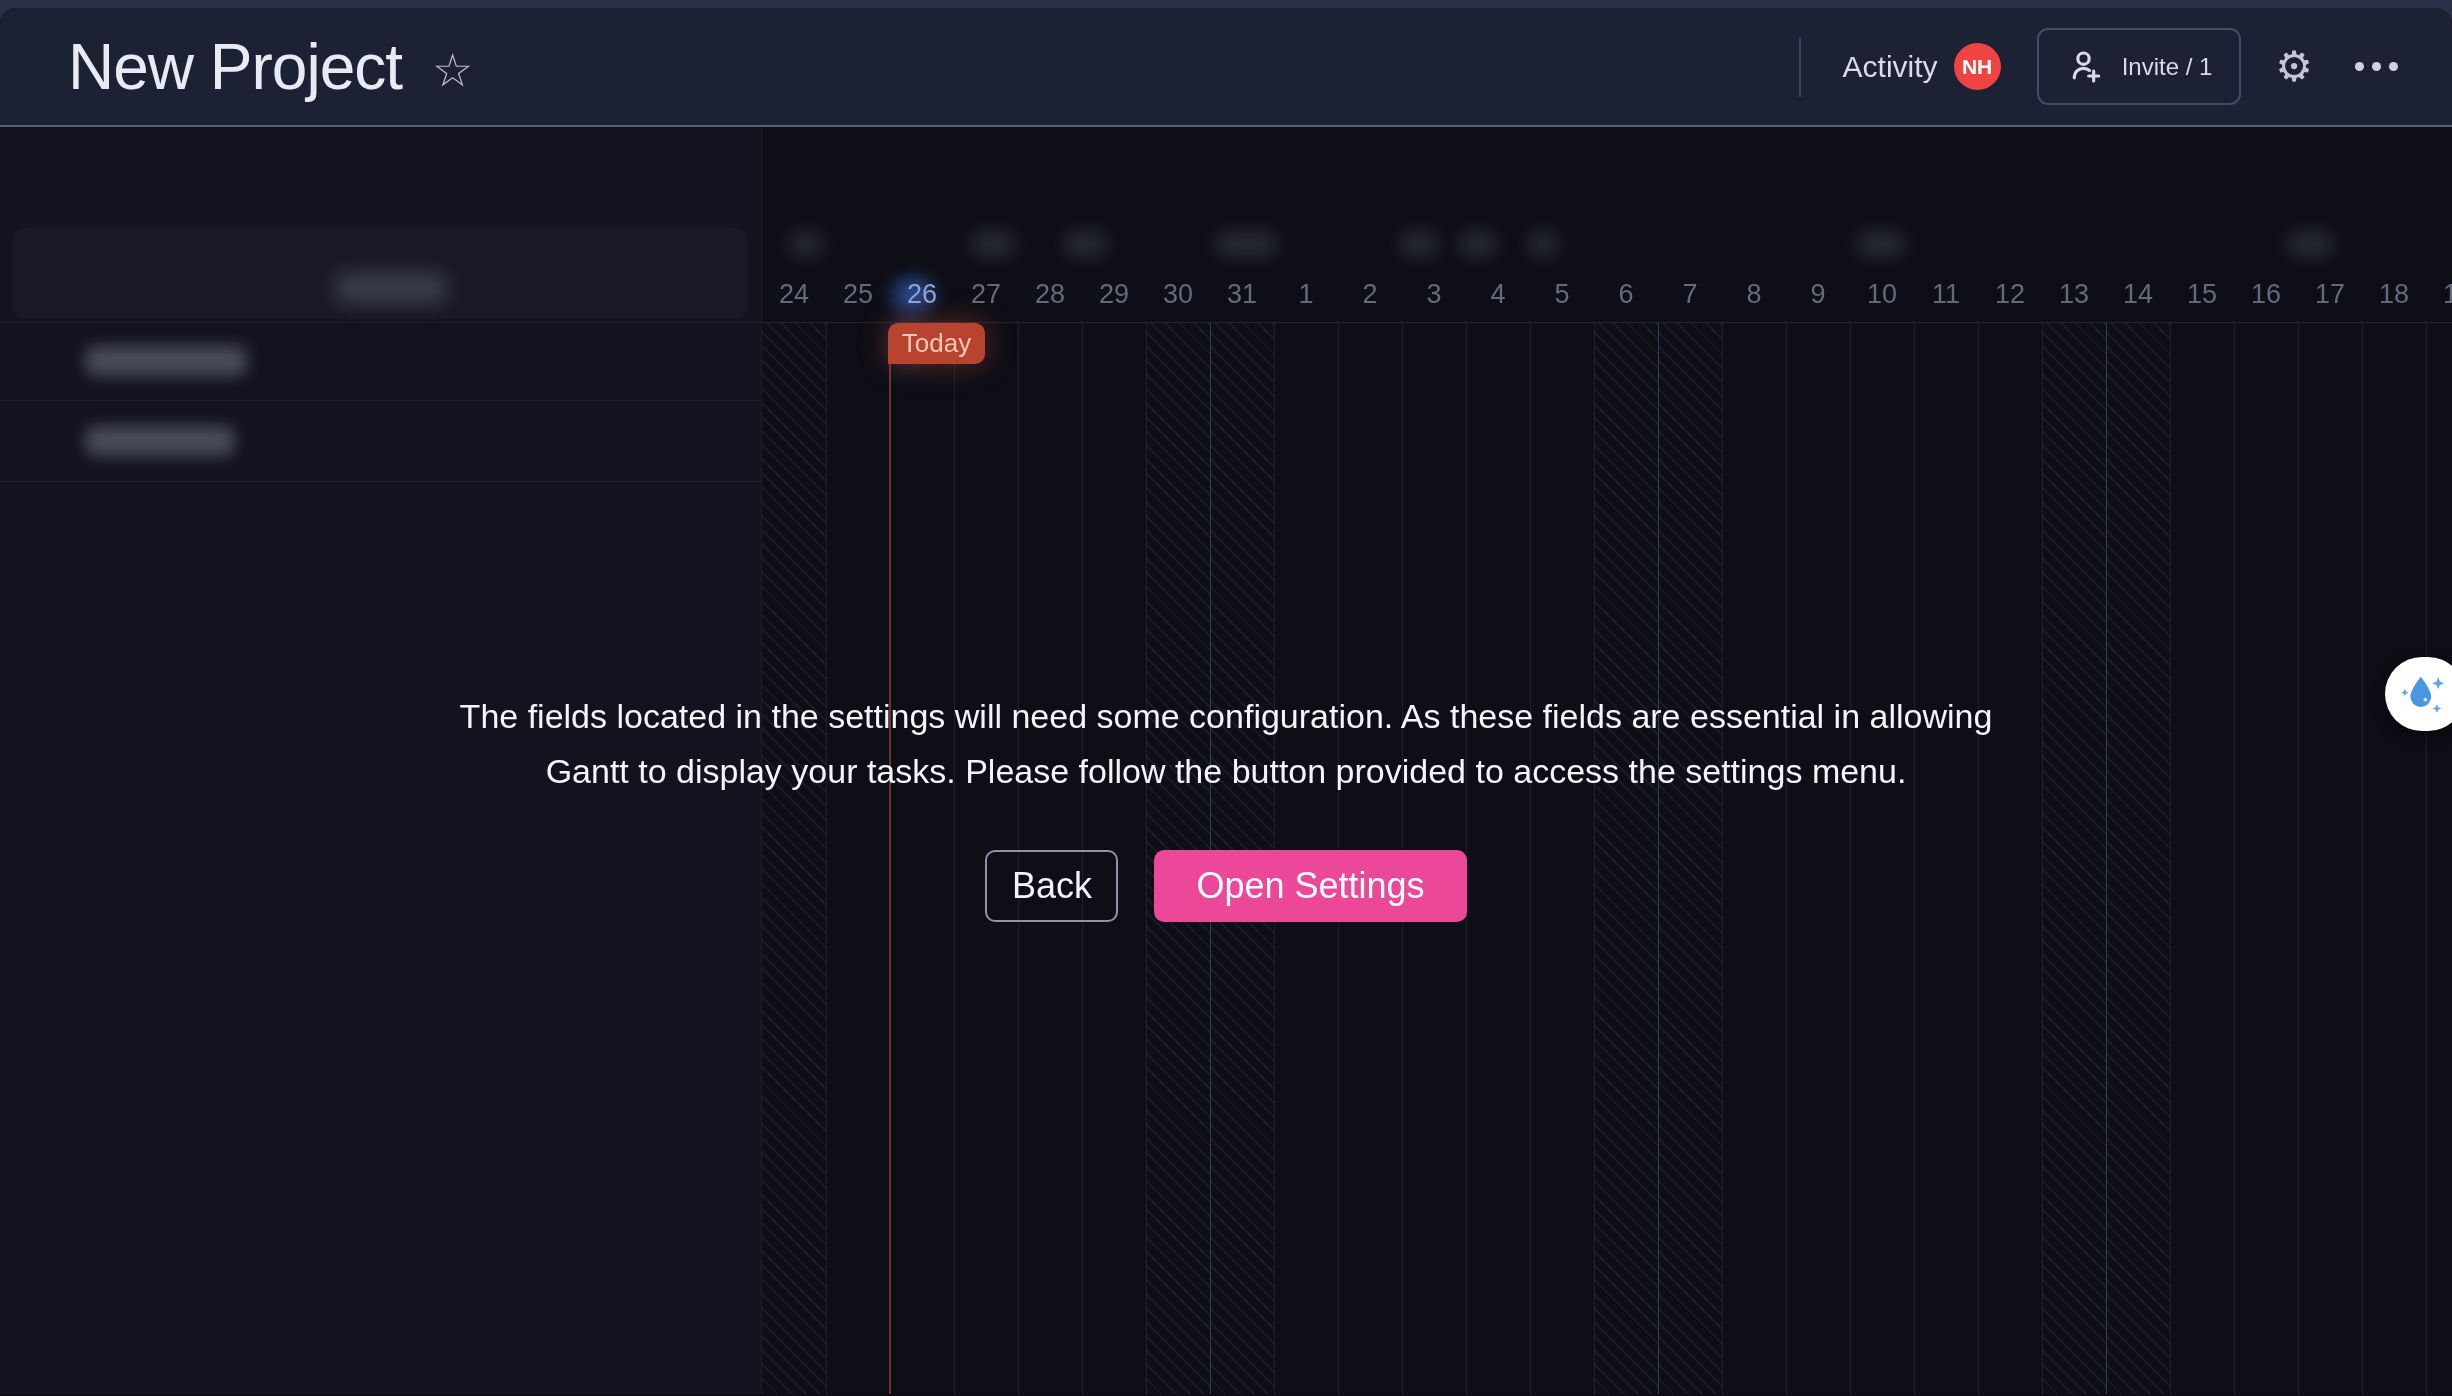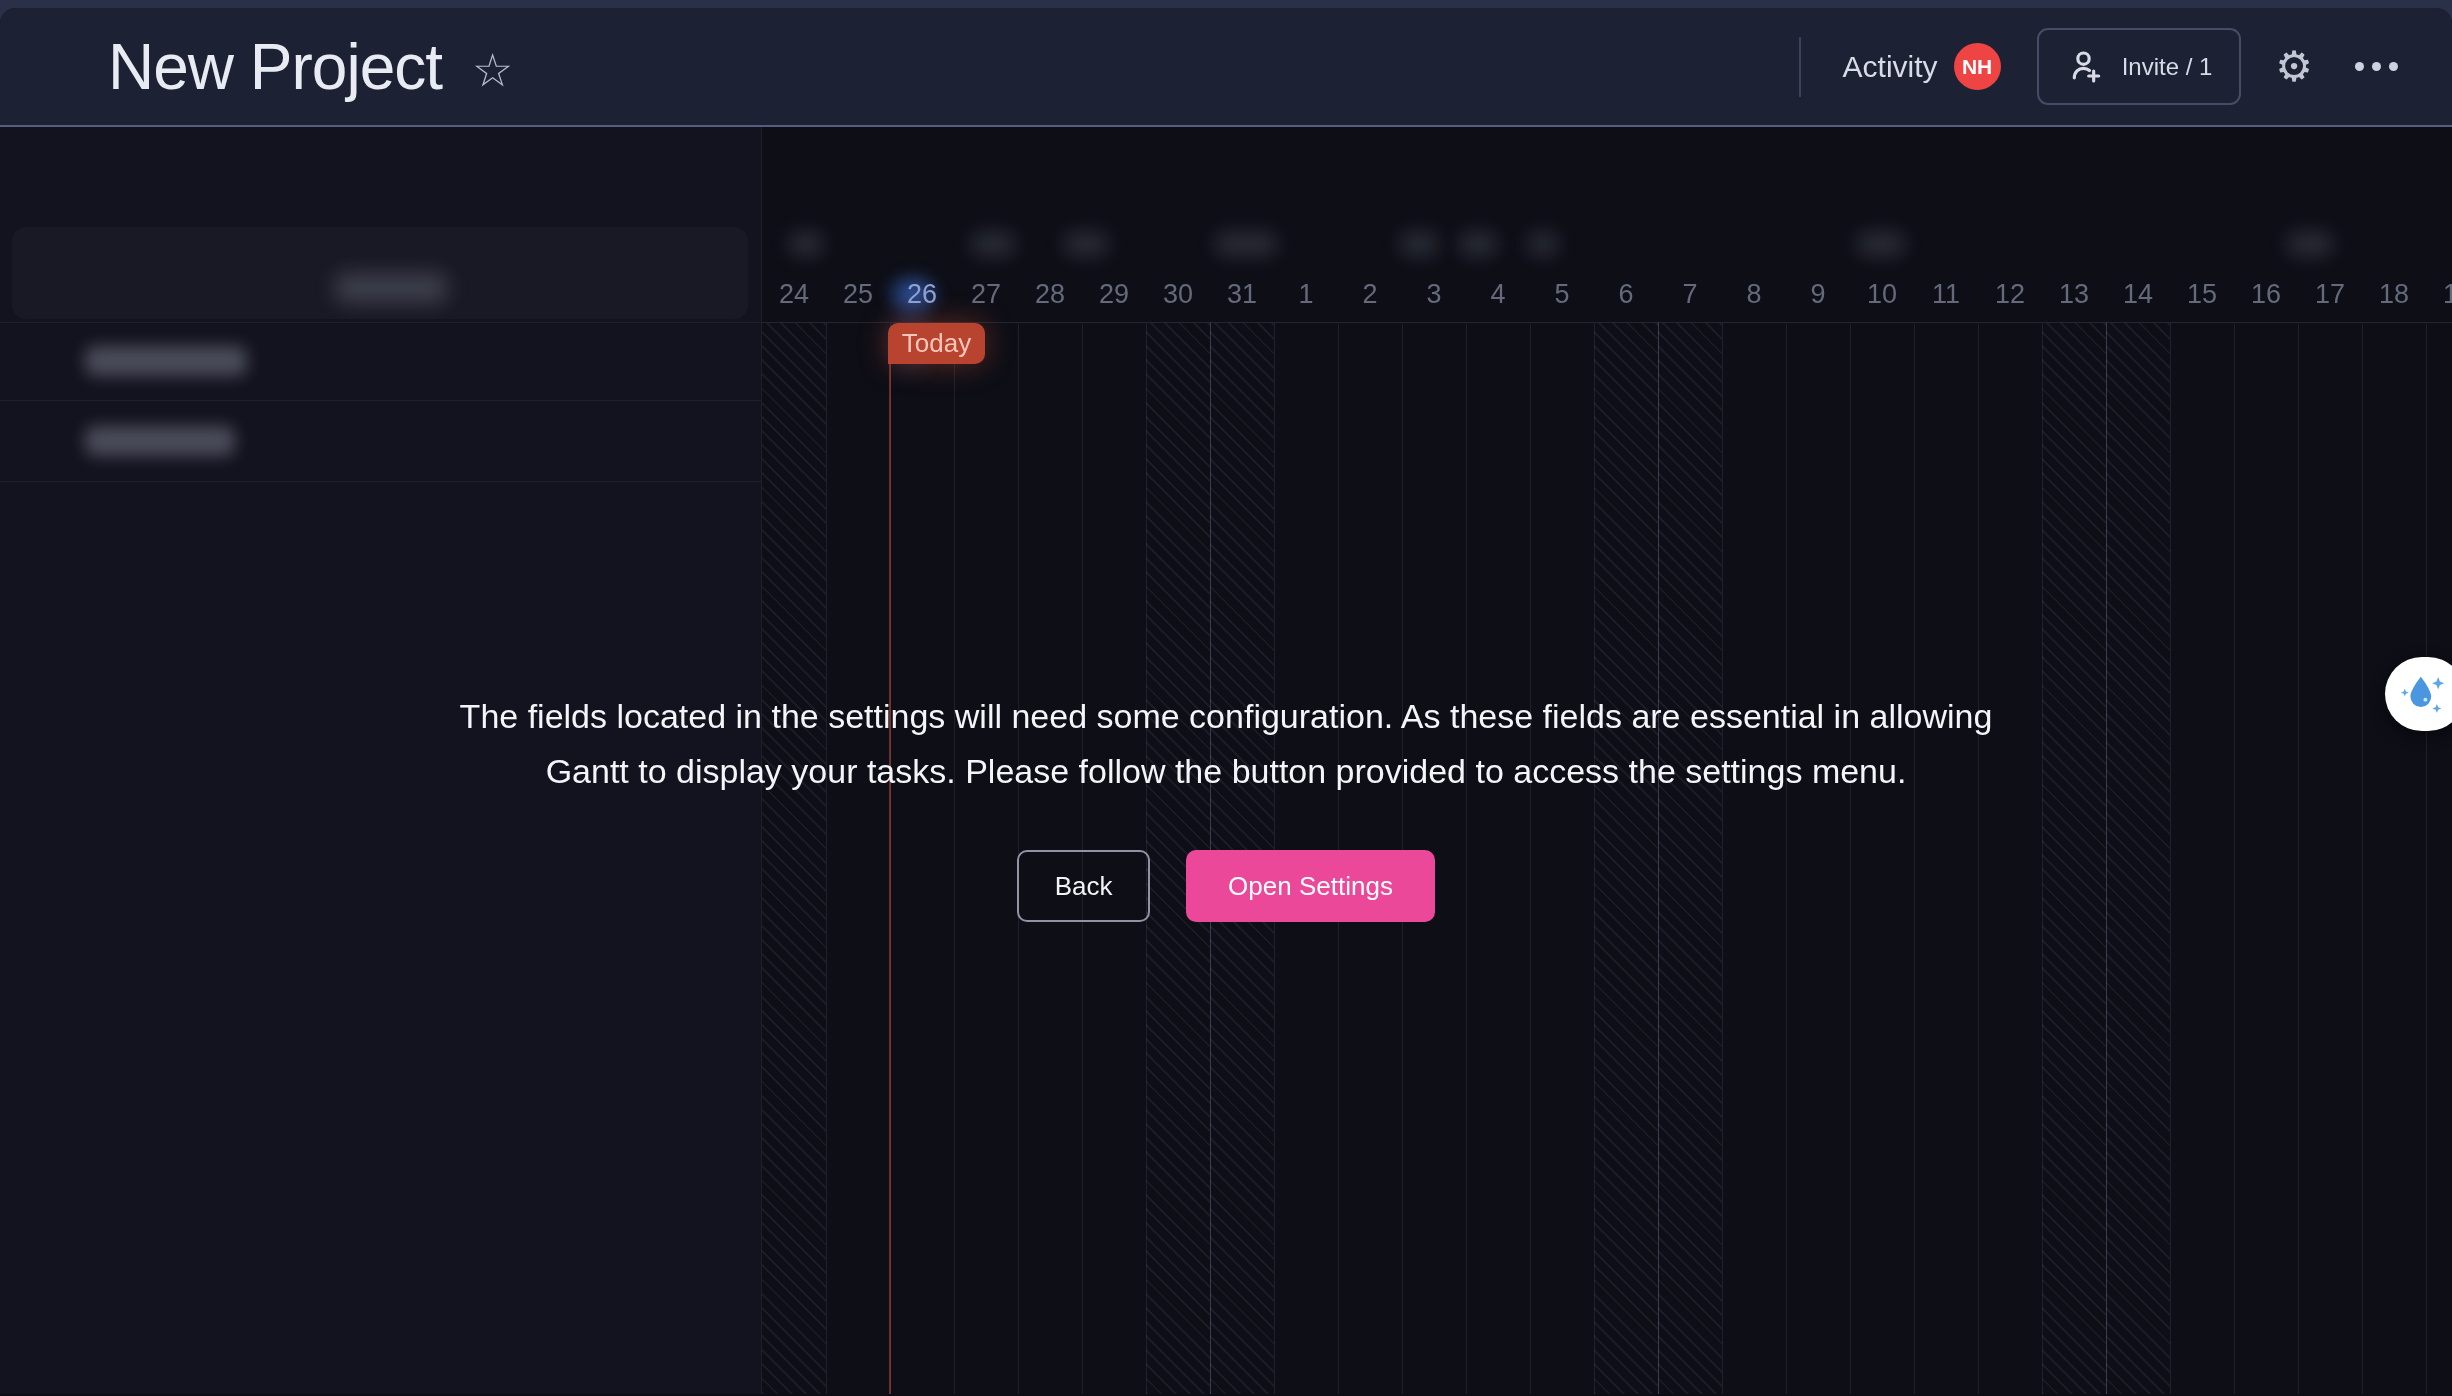--- a/index.html
+++ b/index.html
@@ -5,21 +5,21 @@
   * { margin:0; padding:0; box-sizing:border-box; }
   html,body { width:2452px; height:1396px; overflow:hidden; background:#2b3049;
               font-family:"Liberation Sans", sans-serif; }
 
   .app { position:relative; margin-top:8px; width:2452px; height:1388px;
          border-radius:16px 16px 0 0; overflow:hidden; background:#0c0d15; }
 
   
   .topbar { position:relative; height:119px; background:#1d2134;
             border-bottom:2px solid #575d80;
-            display:flex; align-items:center; padding:0 54px 0 108px; }
+            display:flex; align-items:center; padding:0 54px 0 68px; }
   .title { font-size:64px; font-weight:500; color:#e9ebf3; letter-spacing:-1px; }
   .star { font-family:"DejaVu Sans", sans-serif; font-size:46px; color:#b6bac9;
           margin-left:30px; margin-top:6px; line-height:1; }
   .tb-right { margin-left:auto; display:flex; align-items:center; }
   .tb-sep { width:2px; height:60px; background:#3c415c; margin-right:42px; }
   .activity { font-size:30px; color:#d9dce6; }
   .avatar { width:47px; height:47px; border-radius:50%; margin-left:16px;
             display:flex; align-items:center; justify-content:center;
             color:#fff; font-size:21px; font-weight:700; }
   .invite-btn { margin-left:36px; height:77px; border:2px solid #474c66; border-radius:11px;
@@ -66,21 +66,21 @@
                 display:flex; align-items:center; justify-content:center;
                 font-size:26px; color:rgba(255,216,206,0.88); }
   .today-line { position:absolute; left:127px; top:236px; width:2px; bottom:0;
                 background:rgba(185,72,58,0.55); }
 
   
   .msg { position:absolute; left:0; top:562px; width:100%; text-align:center;
          font-size:34px; line-height:55px; color:#f3f5f8; font-weight:400; }
   .btn-row { position:absolute; left:0; top:723px; width:100%;
              display:flex; justify-content:center; gap:36px; }
-  .btn { height:72px; border-radius:10px; font-size:26px; font-family:"Liberation Sans",sans-serif;
+  .btn { height:72px; border-radius:10px; font-size:36px; font-family:"Liberation Sans",sans-serif;
          display:flex; align-items:center; justify-content:center; cursor:pointer; }
   .btn-back { width:133px; background:transparent; border:2px solid #8f93a5; color:#f2f3f6; }
   .btn-primary { padding:0 42px; border:none; color:#ffffff; }
 
   .ai-fab { position:absolute; left:2385px; top:530px; width:80px; height:74px;
             background:#ffffff; border-radius:40px; cursor:pointer;
             display:flex; align-items:center; padding-left:12px;
             box-shadow:0 4px 16px rgba(0,0,0,0.45); }
 </style>
 </head>

